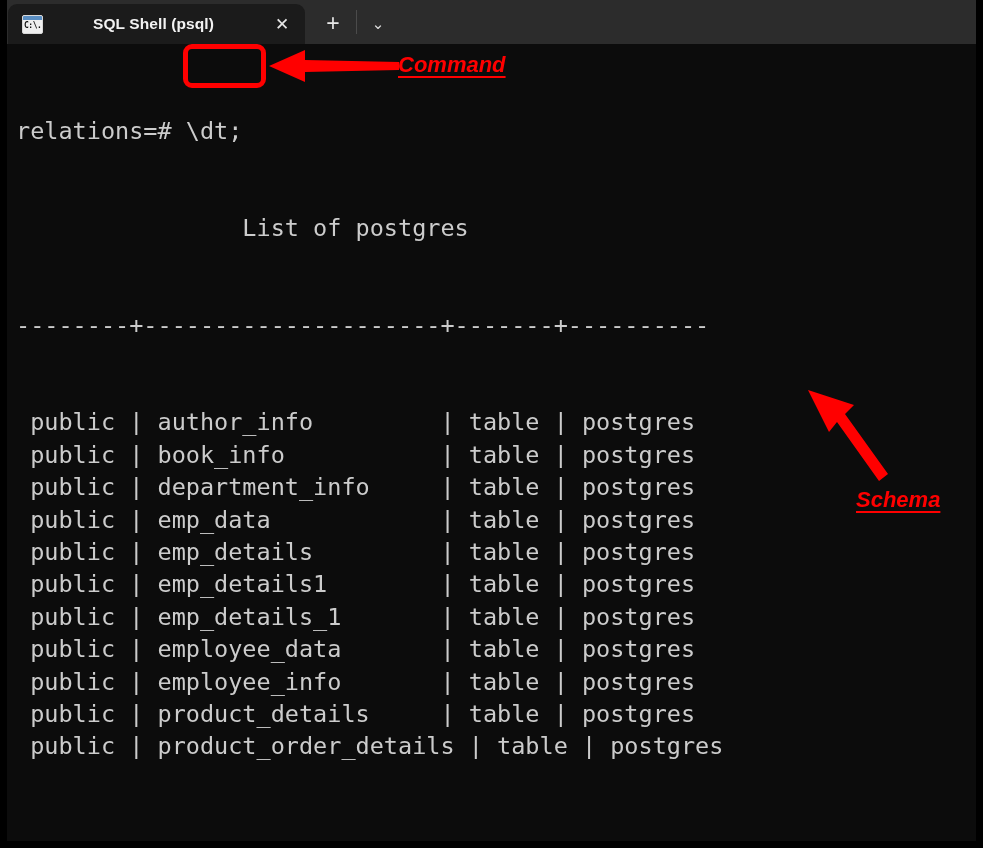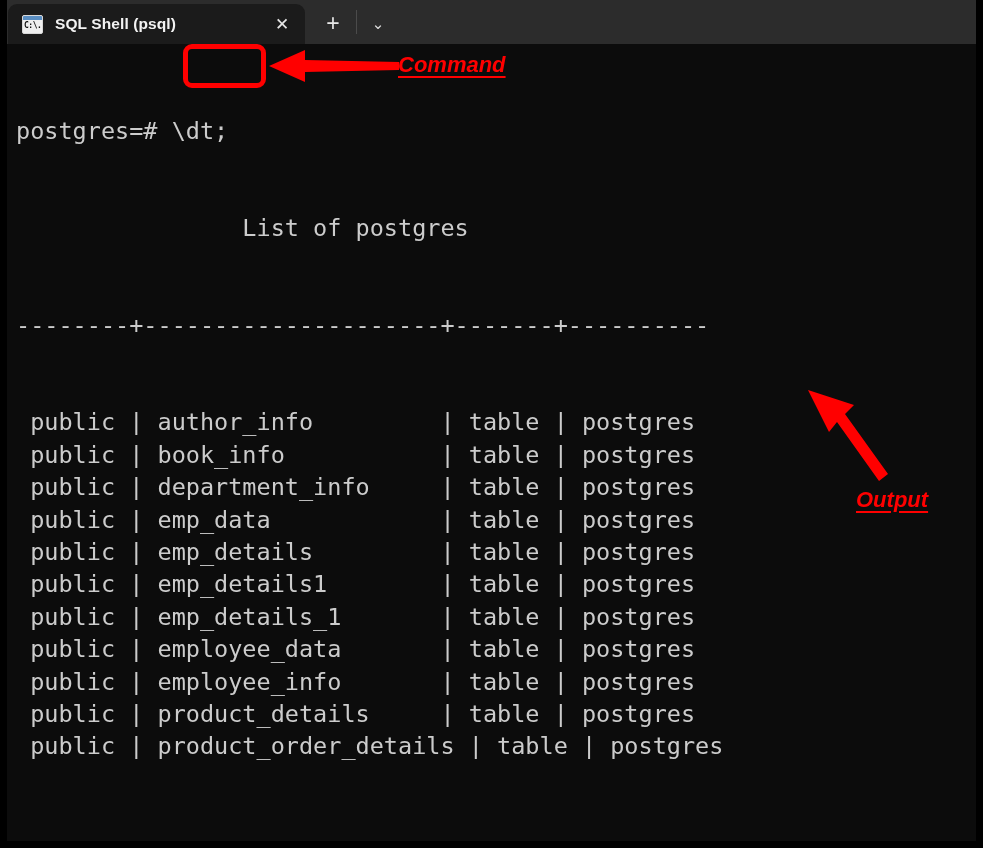--- a/index.html
+++ b/index.html
@@ -83,20 +83,21 @@
     letter-spacing: -0.5px;
   }
 
   .tab-title {
     color: #f2f2f2;
     font-family: "Liberation Sans", sans-serif;
     font-size: 15.5px;
     font-weight: bold;
     letter-spacing: 0.1px;
     white-space: nowrap;
+    margin-left: 38px;
   }
 
   .tab-close {
     position: absolute;
     right: 12px;
     top: 10px;
     width: 22px;
     height: 22px;
     color: #e6e6e6;
     font-family: "Liberation Sans", sans-serif;
@@ -219,21 +220,21 @@
     </div>
 
     <div class="newtab-btn">+</div>
 
     <div class="tabbar-divider"></div>
 
     <div class="dropdown-btn">⌄</div>
   </div>
 
   <div id="terminal">
-    <div class="tline"><span>postgres=# </span><span>\dt;</span></div>
+    <div class="tline"><span>relations=# </span><span>\dt;</span></div>
     <div class="tline">                List of postgres</div>
     <div class="tline">--------+---------------------+-------+----------</div>
     <div id="row-container"><div class="tline"> public | author_info         | table | postgres</div><div class="tline"> public | book_info           | table | postgres</div><div class="tline"> public | department_info     | table | postgres</div><div class="tline"> public | emp_data            | table | postgres</div><div class="tline"> public | emp_details         | table | postgres</div><div class="tline"> public | emp_details1        | table | postgres</div><div class="tline"> public | emp_details_1       | table | postgres</div><div class="tline"> public | employee_data       | table | postgres</div><div class="tline"> public | employee_info       | table | postgres</div><div class="tline"> public | product_details     | table | postgres</div><div class="tline"> public | product_order_details | table | postgres</div></div>
     
     
     
     
   </div>
 
   <div class="anno-box"></div>
@@ -243,15 +244,15 @@
     <g>
       <polygon points="262,66 298,50 298,60 392,62 392,70 298,72 298,82" fill="#ff0000"></polygon>
     </g>
 
     <g>
       <polygon points="801,390 847,405 838,414 881,474 872,481 830,422 822,432" fill="#ff0000"></polygon>
     </g>
   </svg>
 
   <div class="anno-label" id="label-command">Command</div>
-  <div class="anno-label" id="label-output">Output</div>
+  <div class="anno-label" id="label-output">Schema</div>
 
 </div>
 
 </body></html>

